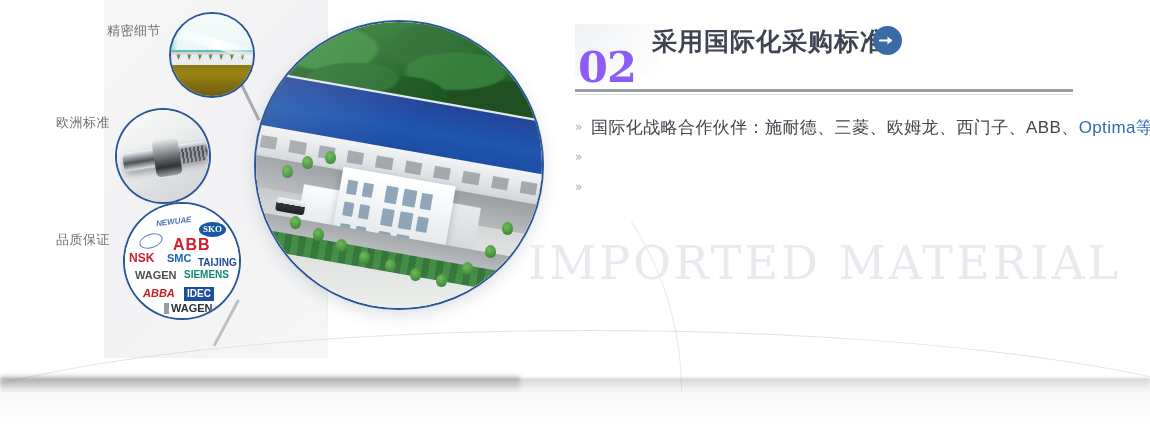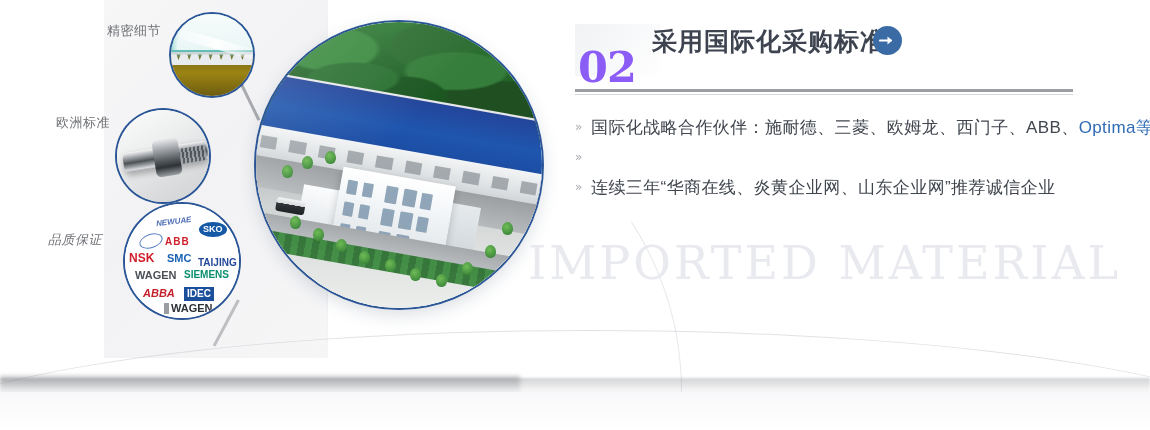--- a/index.html
+++ b/index.html
@@ -71,21 +71,21 @@
   .stem2{left:176px;top:188px;width:3px;height:30px;opacity:.75;}
   .stem3{left:237px;top:300px;width:3px;height:52px;transform:rotate(28deg);transform-origin:top center;opacity:.55;}
 
   
   .side-label{
     position:absolute;color:#6f7176;font-size:13px;letter-spacing:.5px;
     font-family:"DejaVu Sans","Liberation Sans",sans-serif;white-space:nowrap;
   }
   #lbl1{left:107px;top:22px;}
   #lbl2{left:56px;top:114px;}
-  #lbl3{left:48px;top:231px;font-style:italic;}
+  #lbl3{left:56px;top:231px;}
 
   
   .circ{position:absolute;border-radius:50%;overflow:hidden;}
   .circ.ring{box-shadow:0 0 0 2px #2a5596;}
 
   
   #circ-gear{left:171px;top:14px;width:82px;height:82px;}
   #circ-gear .bg{position:absolute;inset:0;background:
       linear-gradient(to bottom,#bfe6e4 0%,#8fd2cd 30%,#5fbdb6 46%,#7a6a18 54%,#9c8413 72%,#6d5c10 100%);}
   #circ-gear .teeth{position:absolute;left:0;top:40%;width:100%;height:22%;}
@@ -258,22 +258,22 @@
     <div class="bg"></div>
     <div class="shaft"></div>
     <div class="nut"></div>
     <div class="thread"></div>
   </div>
 
   <div class="circ ring" id="circ-logos">
     <div class="lbg"></div>
     <div class="logo-wrap">
       <div class="logo" style="left:31px;top:14px;font-size:8px;color:#4f6fb5;font-style:italic;transform:rotate(-7deg);">NEWUAE</div>
-      <div class="logo" style="left:74px;top:18px;font-size:9px;color:#fff;background:#1559a6;border-radius:50%;padding:3px 4px;">SKO</div>
-      <div class="logo" style="left:40px;top:33px;font-size:10px;color:#d0202b;letter-spacing:1px;">ABB</div>
+      <div class="logo" style="left:74px;top:18px;font-size:9px;color:#fff;background:#1559a6;border-radius:50%;padding:3px 4px;font-family:Liberation Serif, serif;">SKO</div>
+      <div class="logo" style="left:48px;top:33px;font-size:16px;color:#d0202b;letter-spacing:1px;">ABB</div>
       <div class="logo" style="left:4px;top:48px;font-size:12px;color:#cf1f2a;">NSK</div>
       <div class="logo" style="left:42px;top:49px;font-size:11px;color:#1a63b5;">SMC</div>
       <div class="logo" style="left:73px;top:54px;font-size:10px;color:#23489a;">TAIJING</div>
       <div class="logo" style="left:10px;top:66px;font-size:11px;color:#4b4f56;">WAGEN</div>
       <div class="logo" style="left:59px;top:66px;font-size:10px;color:#0a8f6e;">SIEMENS</div>
       <div class="logo" style="left:18px;top:84px;font-size:11px;color:#c4202c;font-style:italic;">ABBA</div>
       <div class="logo" style="left:59px;top:83px;font-size:10px;color:#fff;background:#1b4f9c;padding:2px 3px;">IDEC</div>
       <div class="logo" style="left:39px;top:99px;font-size:11px;color:#2b2f36;border-left:5px solid #9a9ea3;padding-left:2px;">WAGEN</div>
       <div style="position:absolute;left:14px;top:30px;width:22px;height:12px;border:1.6px solid #5a7fc4;border-radius:50%;transform:rotate(-18deg);"></div>
     </div>
@@ -362,21 +362,20 @@
         <span class="chev">»</span>
         <span class="btext"><span>国际化战略合作伙伴：施耐德、三菱、欧姆龙、西门子、ABB、</span><span class="hl">Optima等；</span></span>
       </div>
 
       <div class="bullet">
         <span class="chev">»</span>
       </div>
 
       <div class="bullet">
         <span class="chev">»</span>
-        <span class="btext"><span>连续三年“华商在线、炎黄企业网、山东企业网”推荐诚信企业</span><span class="hl"></span></span>
       </div>
 
     </div>
   </div>
 
   <div class="bottom-arc"></div>
   <div class="bottom-shadow"></div>
   <div class="bottom-shadow2"></div>
   <div class="bottom-fade"></div>
 

